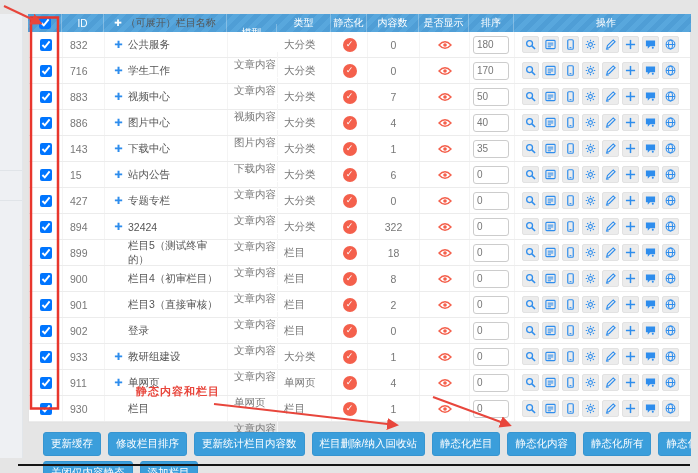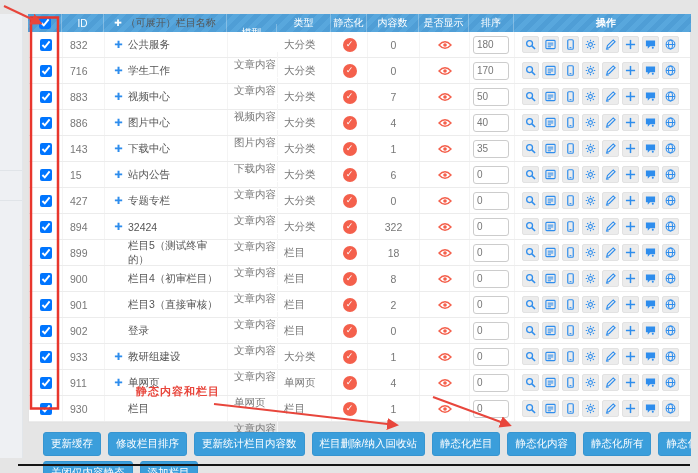--- a/index.html
+++ b/index.html
@@ -15,21 +15,21 @@
   .td{display:flex;align-items:center;height:100%;box-sizing:border-box;border-right:1px solid #f4f4f4;font-size:10.5px;color:#777;}
   .c-cb{width:34px;justify-content:center;}
   .c-id{width:42px;padding-left:7px;}
   .c-name{width:123px;padding-left:8px;color:#555;}
   .c-model{width:50px;padding-left:6px;margin-top:20px;}
   .c-type{width:54px;padding-left:6px;}
   .c-static{width:36px;justify-content:center;}
   .c-count{width:52px;justify-content:center;}
   .c-visible{width:50px;justify-content:center;}
   .c-sort{width:45px;padding-left:3px;}
-  .c-actions{flex:1;padding-left:7px;border-right:none;font-weight:bold;}
+  .c-actions{flex:1;padding-left:7px;border-right:none;}
   .th.c-id,.th.c-name,.th.c-model,.th.c-type,.th.c-sort{padding-left:0;justify-content:center;}
   input[type=checkbox]{width:12px;height:12px;margin:0;}
   .plus{color:#2e8ded;font-size:10px;margin-right:4px;width:11px;text-align:center;}
   .plus.hidden{visibility:hidden;}
   .hplus{color:#fff;font-size:9px;margin-right:4px;}
   .chk{width:14px;height:14px;border-radius:50%;background:#f4604c;color:#fff;font-size:9px;
     display:flex;align-items:center;justify-content:center;line-height:1;}
   .sortin{width:28px;height:14px;border:1px solid #ccc;border-radius:3px;font-size:10px;color:#777;
     padding:1px 3px;font-family:inherit;outline:none;}
   .abtn{width:17px;height:17px;background:#ececec;border:1px solid #e2e2e2;border-radius:2px;margin-right:3px;

